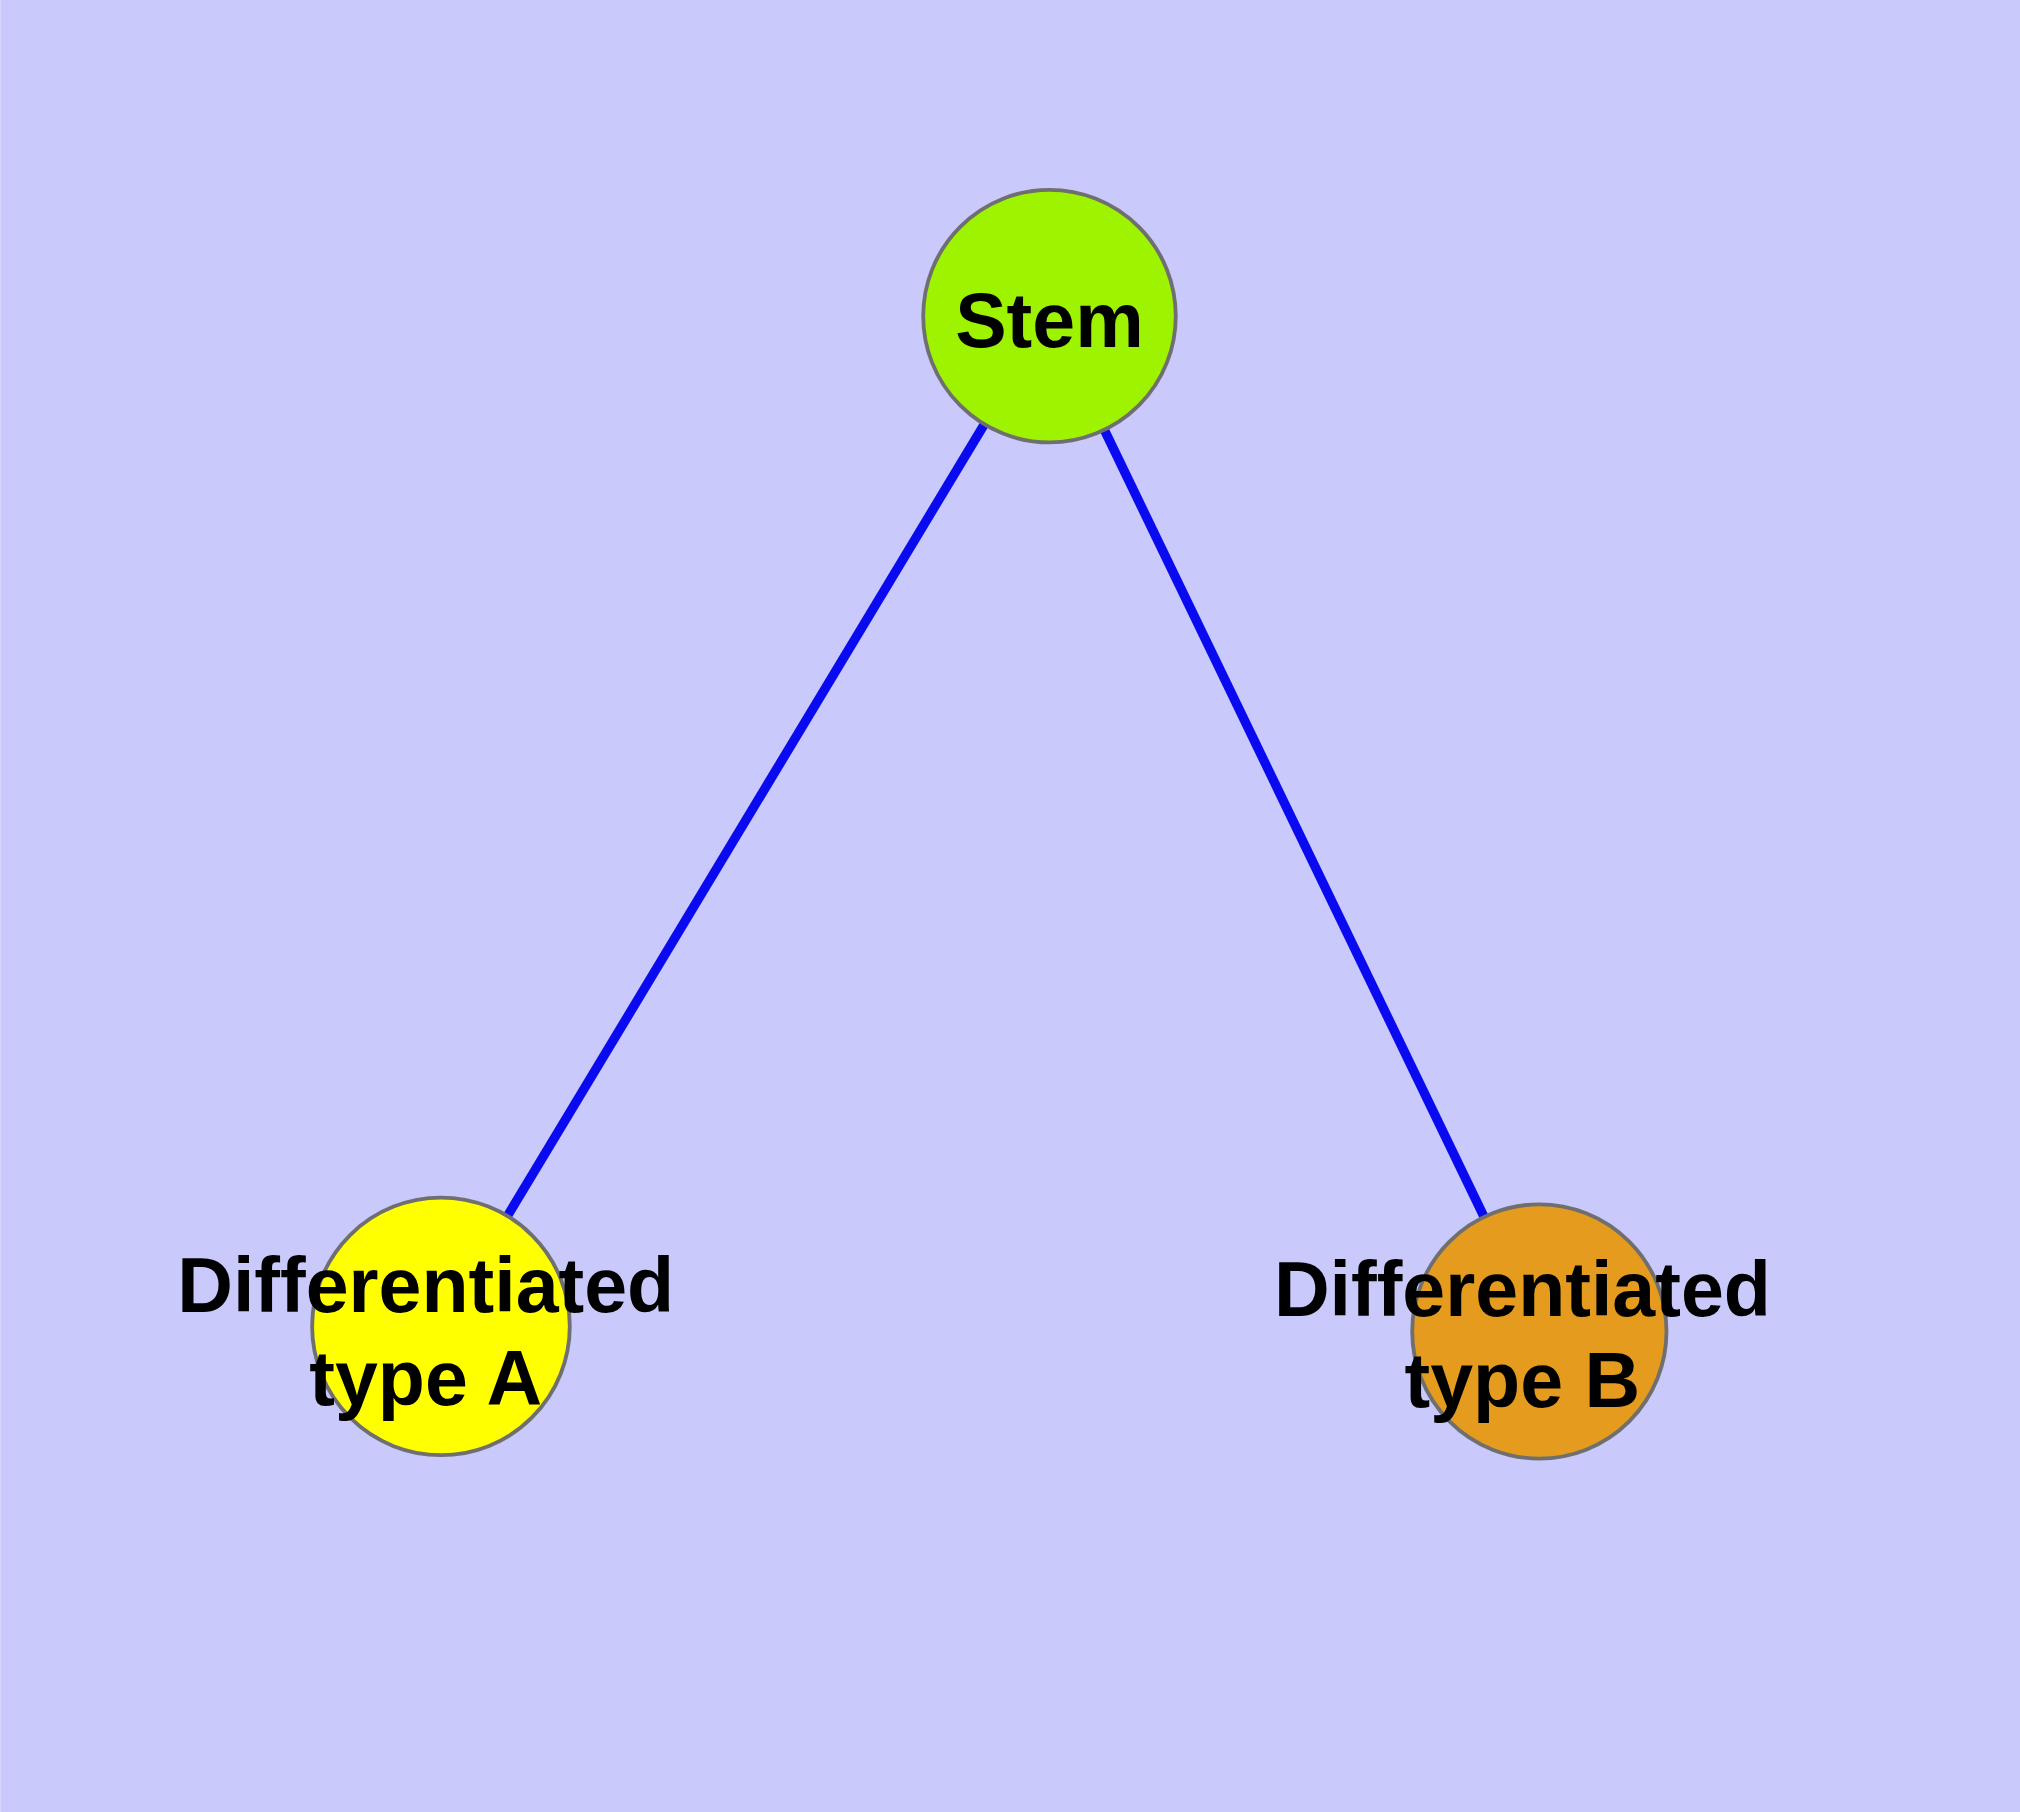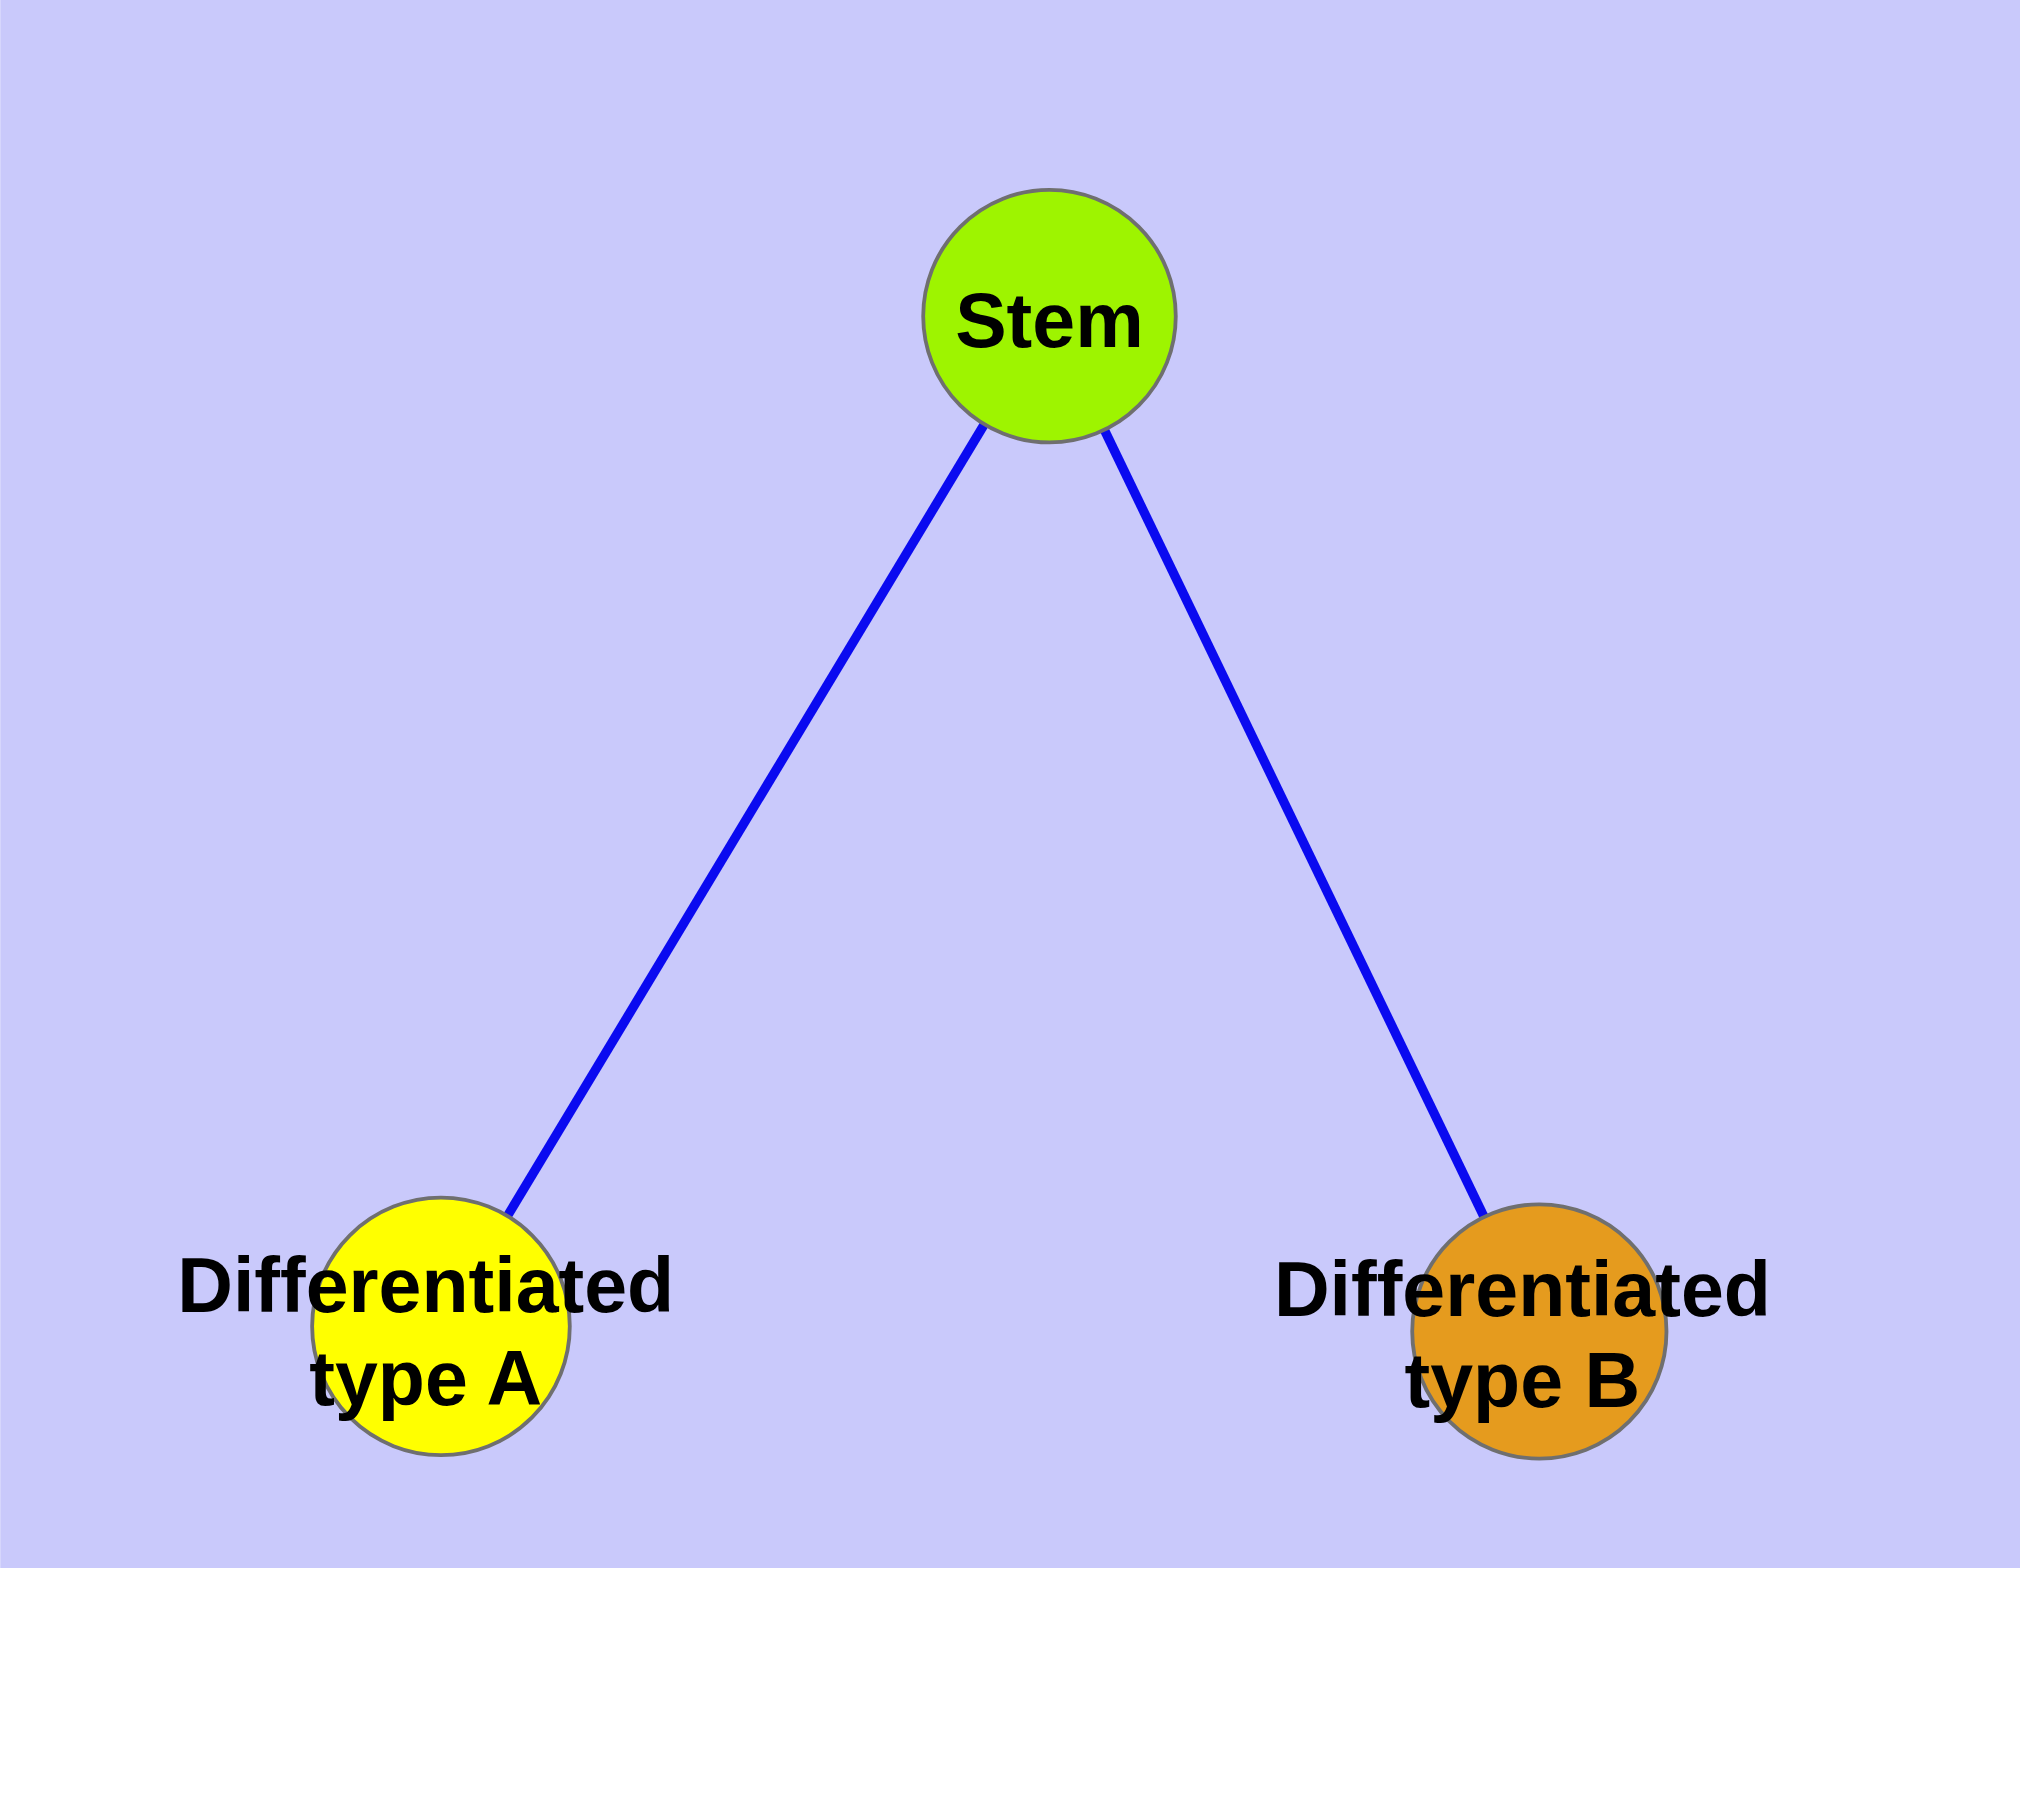--- a/index.html
+++ b/index.html
@@ -2,21 +2,21 @@
 <html style="font-size:13.6px"><head>
 <meta charset="utf-8">
 <style>
   html, body {
     margin: 0;
     padding: 0;
     background: #ffffff;
   }
   .diagram-stage {
     width: 2021px;
-    height: 1568px;
+    height: 1812px;
     position: relative;
     overflow: hidden;
   }
   svg {
     display: block;
   }
   .node-circle {
     stroke: #6F6F6F;
     stroke-width: 4.5px;
   }

